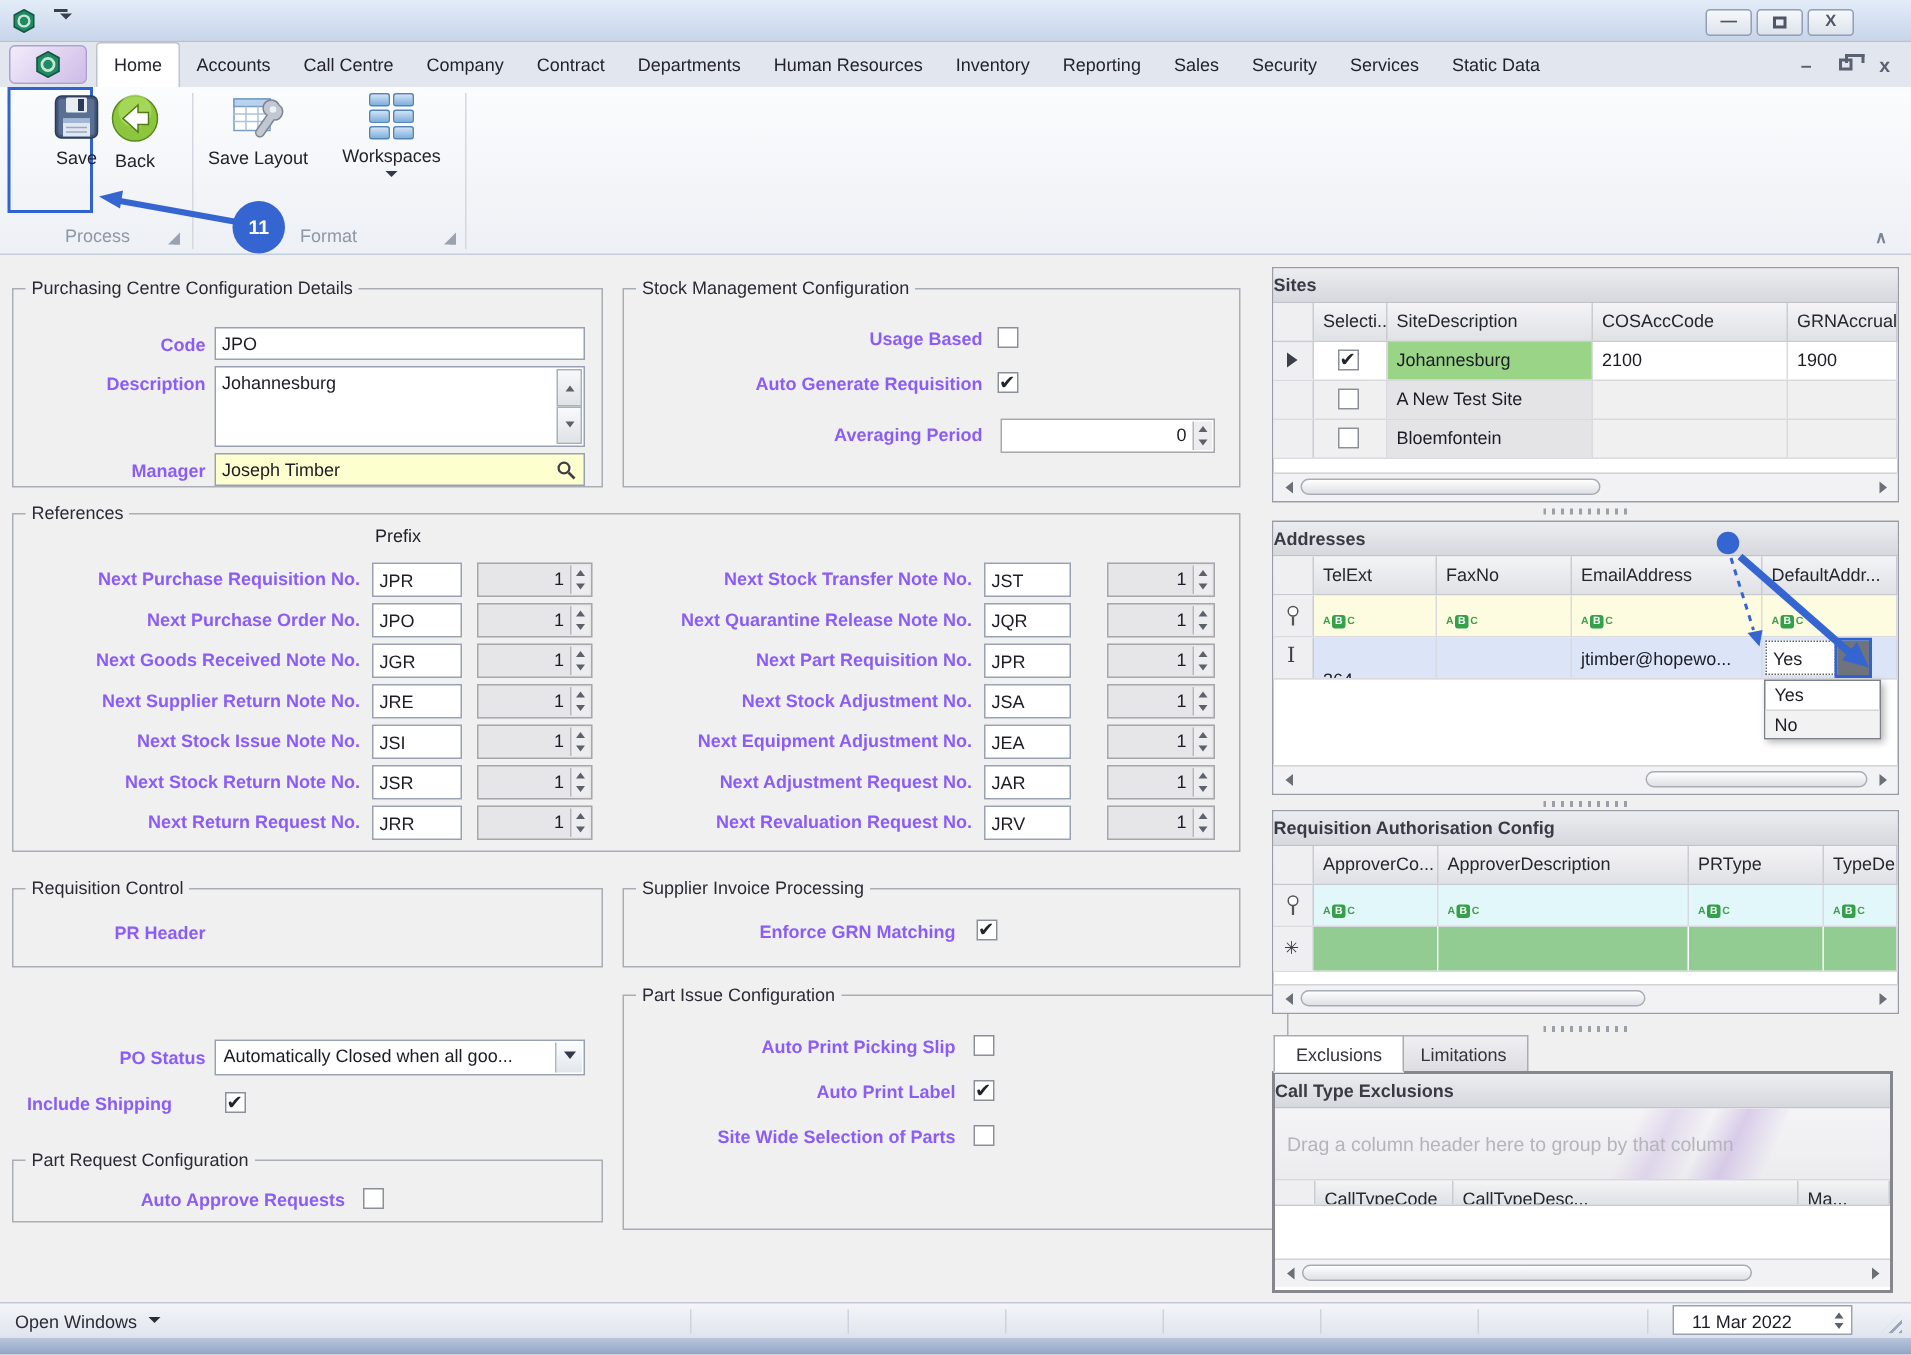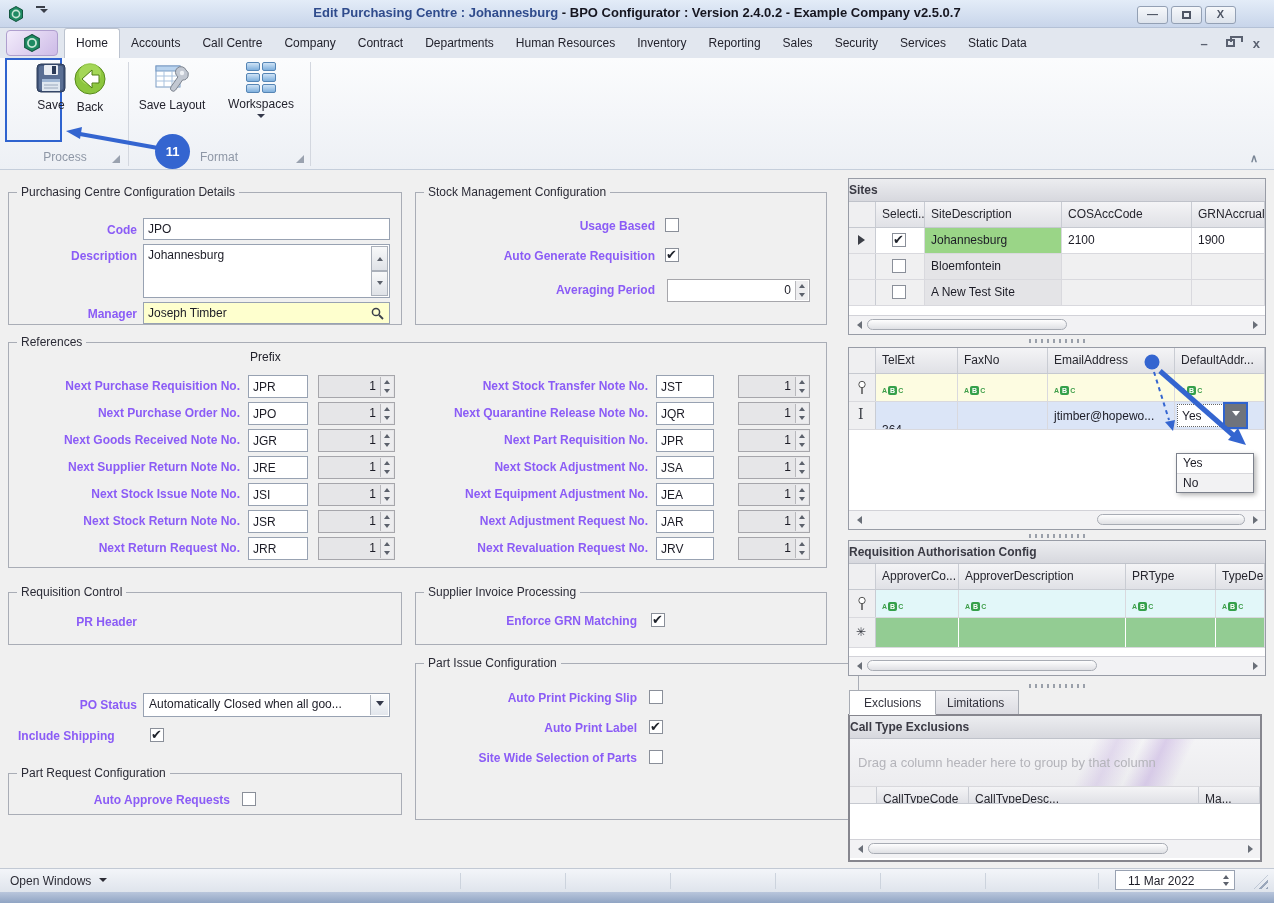--- a/index.html
+++ b/index.html
@@ -136,23 +136,20 @@
 
 <div id="win">
 
   <div class="titlebar">
     <svg class="appicon-sm" viewBox="0 0 16 16">
       <polygon points="8,0.5 14.5,4 14.5,12 8,15.5 1.5,12 1.5,4" fill="#1f8a63" stroke="#14563f"></polygon>
       <circle cx="8" cy="8" r="3.6" fill="none" stroke="#c8e6d6" stroke-width="1.6"></circle>
     </svg>
     <span class="qat-bar"></span>
     <span class="qat-arrow"></span>
-    <div class="title">
-      <span class="t1">Edit Purchasing Centre : Johannesburg</span><span class="t2"> - BPO Configurator : Version 2.4.0.2 - Example Company v2.5.0.7</span>
-    </div>
     <div class="winbtn" style="right:106px"><span>—</span></div>
     <div class="winbtn" style="right:72px"><span class="boxglyph"></span></div>
     <div class="winbtn" style="right:38px"><span>X</span></div>
   </div>
 
   <div class="tabrow">
     <div class="appbtn">
       <svg width="18" height="18" viewBox="0 0 16 16">
         <polygon points="8,0.5 14.5,4 14.5,12 8,15.5 1.5,12 1.5,4" fill="#1f8a63" stroke="#14563f"></polygon>
         <circle cx="8" cy="8" r="3.6" fill="none" stroke="#c8e6d6" stroke-width="1.6"></circle>
@@ -536,51 +533,52 @@
       <div class="c" style="width:130px">2100</div>
       <div class="c" style="flex:1">1900</div>
     </div>
     <div class="grow" style="background:#f0f0f1">
       <div class="ind"></div>
       <div class="c" style="width:49px; position:relative">
           <span class="cb" style="left:16px; top:5px">
             <span></span>
           </span>
         </div>
-      <div class="c" style="width:137px; background:#e4e4e7">Bloemfontein</div>
+      <div class="c" style="width:137px; background:#e4e4e7">A New Test Site</div>
       <div class="c" style="width:130px"></div>
       <div class="c" style="flex:1"></div>
     </div>
     <div class="grow" style="background:#f0f0f1">
       <div class="ind"></div>
       <div class="c" style="width:49px; position:relative">
           <span class="cb" style="left:16px; top:5px">
             <span></span>
           </span>
         </div>
-      <div class="c" style="width:137px; background:#e4e4e7">A New Test Site</div>
+      <div class="c" style="width:137px; background:#e4e4e7">Bloemfontein</div>
       <div class="c" style="width:130px"></div>
       <div class="c" style="flex:1"></div>
     </div>
     <div class="hscroll" style="bottom:0">
       <span class="sarrow">
           <span class="tri-l"></span>
         </span>
       <span class="strack">
           <span class="sthumb" style="left:2px; width:200px"></span>
         </span>
       <span class="sarrow">
           <span class="tri-r"></span>
         </span>
     </div>
   </div>
 
   <div class="splitdots" style="left:1029px; top:339px"></div>
 
   <div class="panel" style="left:848px; top:347px; width:418px; height:183px">
+    <div class="phead">Addresses</div>
     <div class="cols">
       <div class="ind"></div>
       <div class="c" style="width:82px">TelExt</div>
       <div class="c" style="width:90px">FaxNo</div>
       <div class="c" style="width:127px">EmailAddress</div>
       <div class="c" style="flex:1">DefaultAddr...</div>
     </div>
     <div class="grow" style="height:28px; background:#fdfce1">
       <div class="ind">
         <svg style="position:absolute; left:8px; top:6px" width="10" height="15" viewBox="0 0 10 15">

